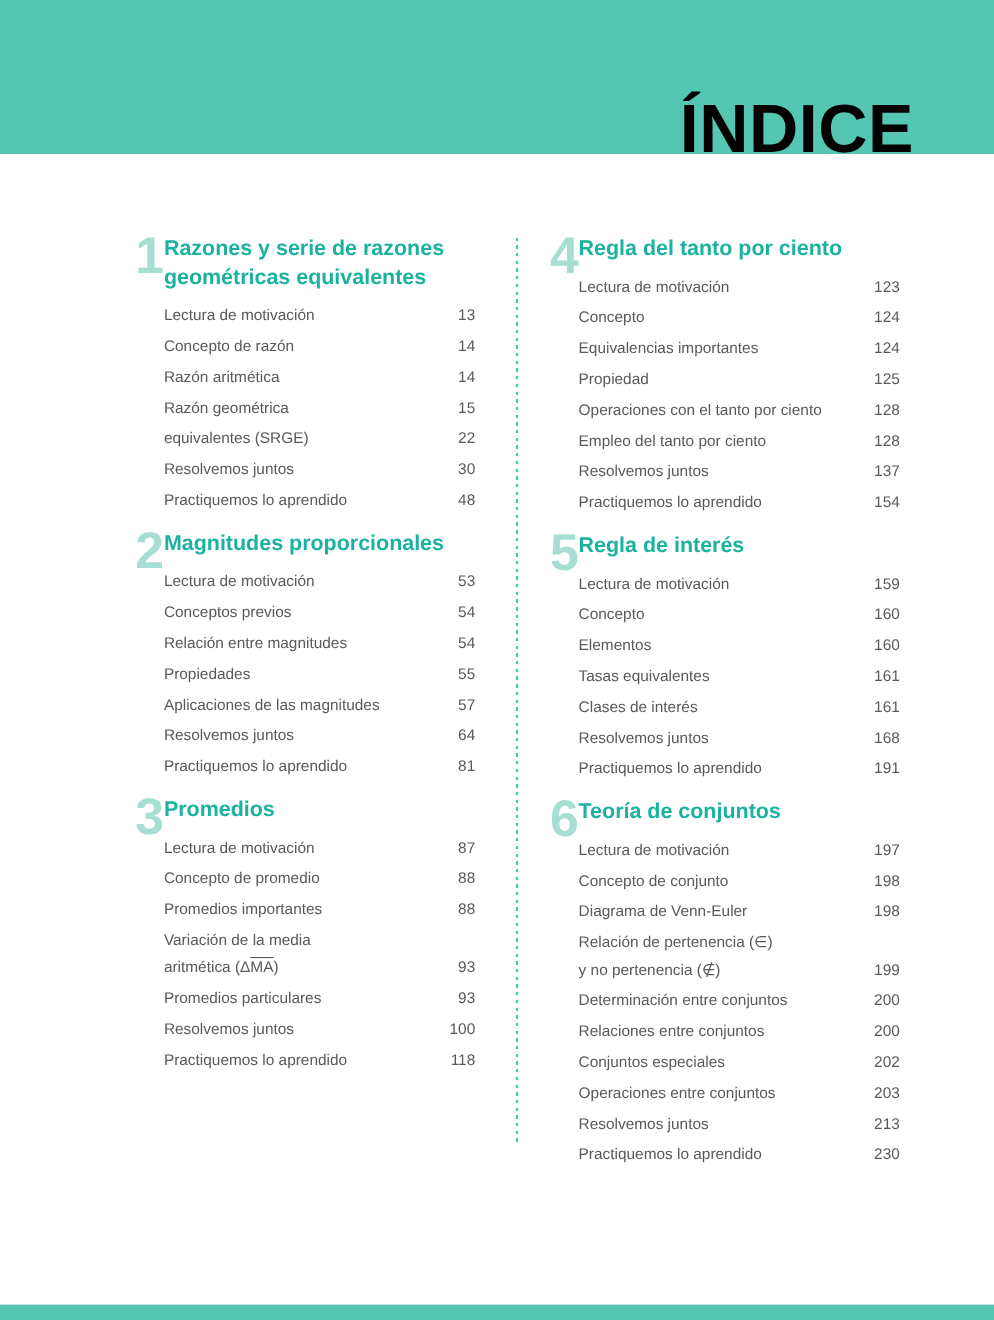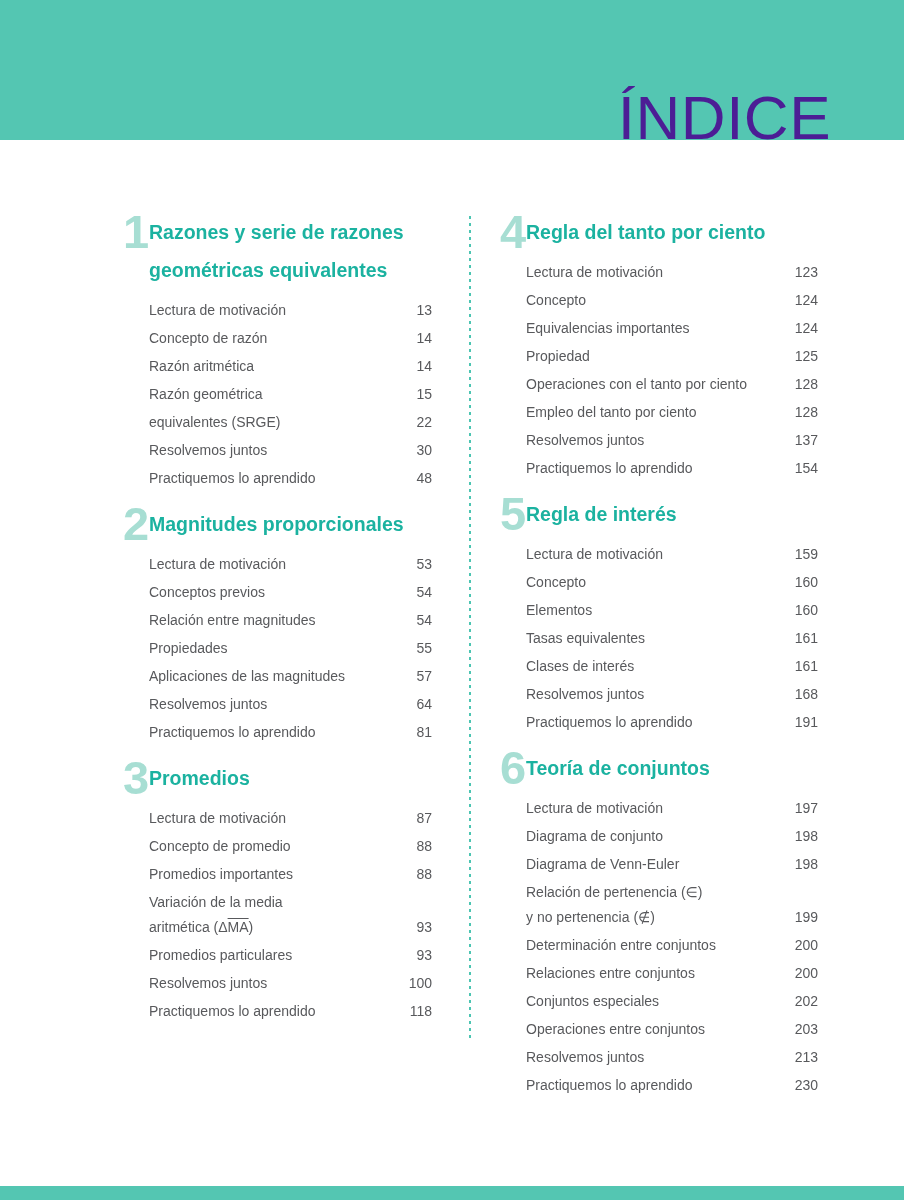--- a/index.html
+++ b/index.html
@@ -20,22 +20,22 @@
     font-family: "Liberation Sans", sans-serif;
     color: var(--text_color);
   }
   .top-band {
     position: absolute; top: 0; left: 0; width: 904px; height: 140px;
     background: var(--band_color);
     overflow: hidden;
   }
   .index-title {
     position: absolute; top: 87px; right: 73px;
-    font-size: 62px; font-weight: 400; line-height: 1;
-    color: #4c1d95; letter-spacing: 0.5px;
+    font-size: 62px; font-weight: 700; line-height: 1;
+    color: #000000; letter-spacing: 0.5px;
     white-space: nowrap;
   }
   .bottom-band {
     position: absolute; left: 0; bottom: 0; width: 904px; height: 14px;
     background: var(--band_color);
   }
   .divider {
     position: absolute; left: 469px; top: 216px; width: 2px; height: 824px;
     background: repeating-linear-gradient(
       to bottom,
@@ -49,21 +49,21 @@
   .toc-section { position: relative; padding-left: 24px; }
   .toc-section + .toc-section { margin-top: 14px; }
 
   .section-number {
     position: absolute; left: -2px; top: -5px;
     font-size: 47px; font-weight: 700; line-height: 1;
     color: var(--numeral_color);
   }
   .section-title {
     margin: 0;
-    font-size: 19.5px; font-weight: 700; line-height: 38px;
+    font-size: 19.5px; font-weight: 700; line-height: 26px;
     color: var(--title_color);
   }
   .entries { margin-top: 9px; }
   .entry {
     display: flex; justify-content: space-between; align-items: flex-end;
     margin-bottom: 3px;
     font-size: 14px;
   }
   .entry-label { flex: 1 1 auto; padding-right: 8px; }
   .entry-line { line-height: 25px; }
@@ -386,21 +386,21 @@
     <div class="entries">
   <div class="entry">
     <div class="entry-label">
                 <div class="entry-line">Lectura de motivación</div>
               </div>
     <div class="entry-page">197</div>
   </div>
 
   <div class="entry">
     <div class="entry-label">
-                <div class="entry-line">Diagrama de conjunto</div>
+                <div class="entry-line">Concepto de conjunto</div>
               </div>
     <div class="entry-page">198</div>
   </div>
 
   <div class="entry">
     <div class="entry-label">
                 <div class="entry-line">Diagrama de Venn-Euler</div>
               </div>
     <div class="entry-page">198</div>
   </div>

